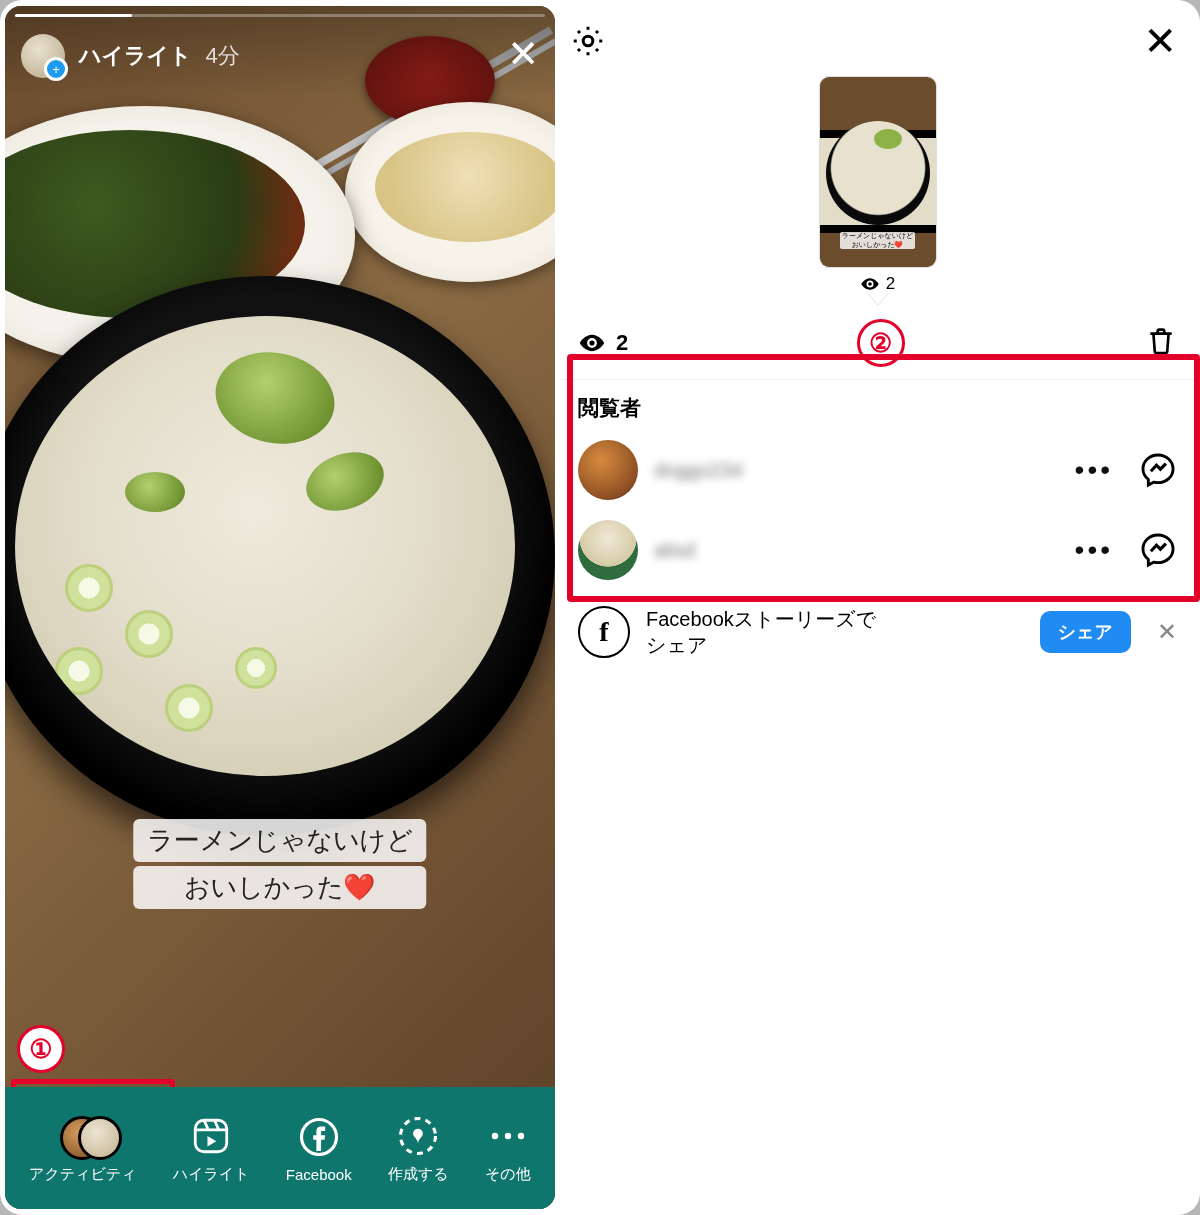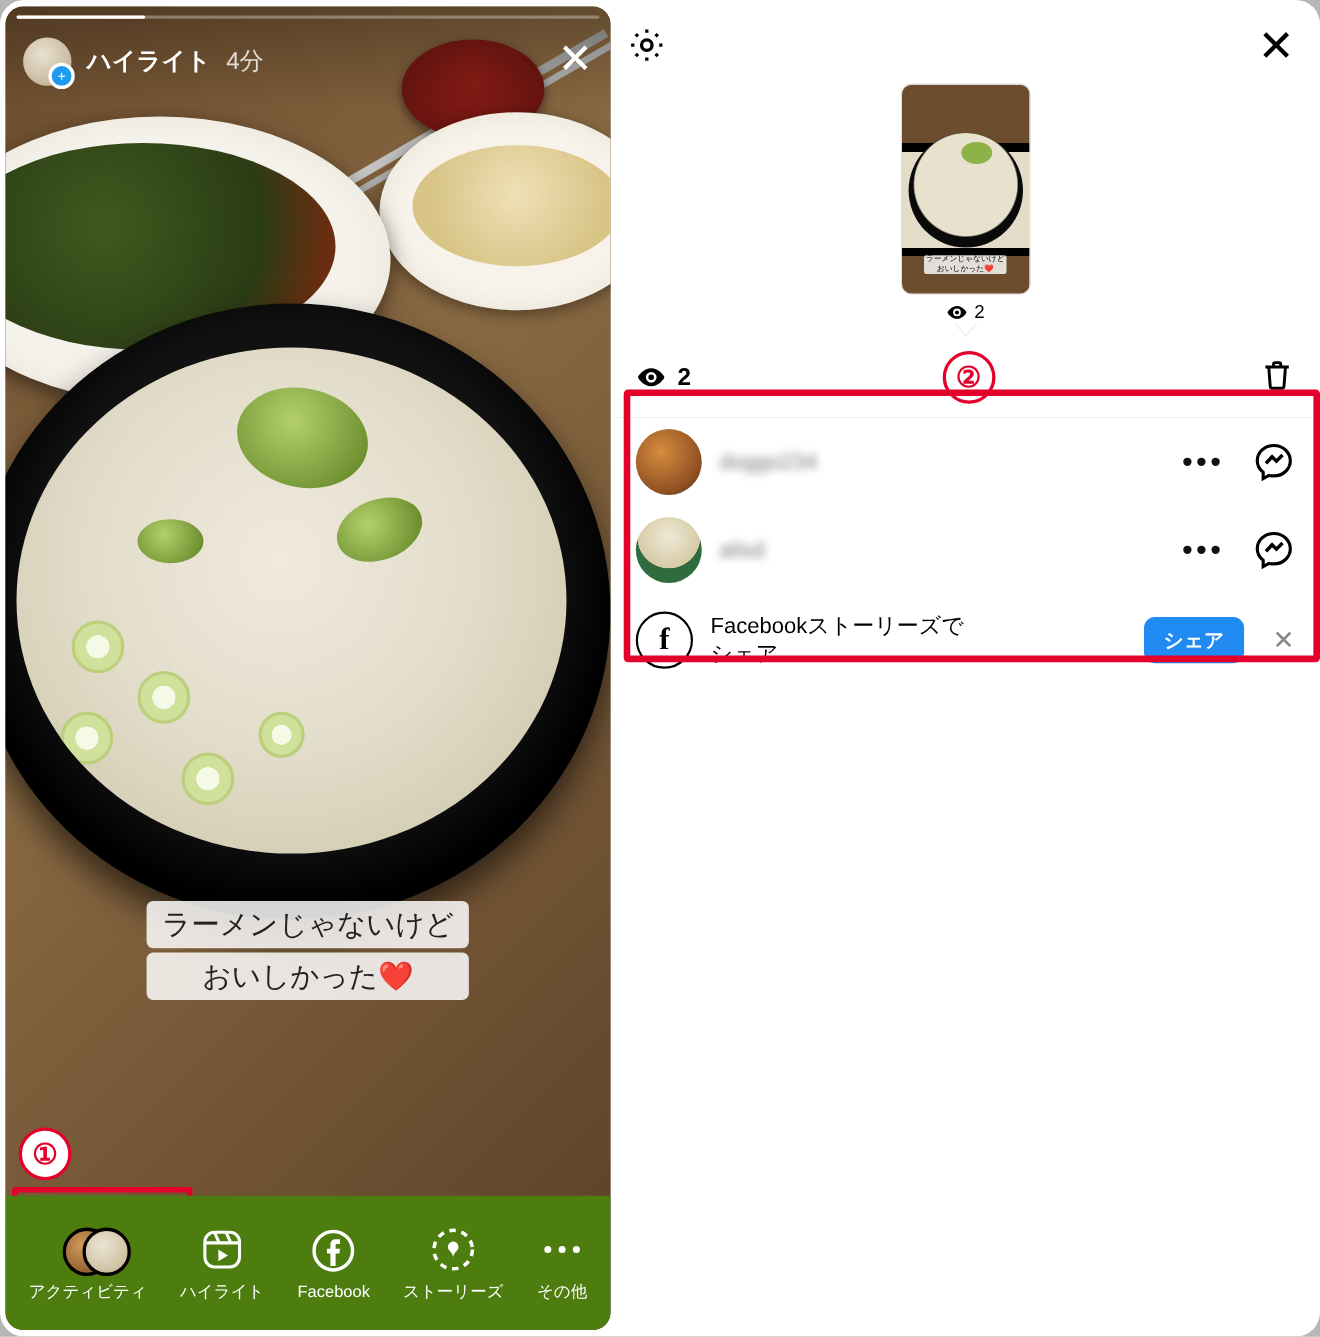--- a/index.html
+++ b/index.html
@@ -30,21 +30,21 @@
 .progress .fill{width:22%;height:100%;background:#fff;border-radius:3px;}
 .avatar-ring{width:44px;height:44px;border-radius:50%;background:radial-gradient(circle at 40% 35%,#e9e1cf,#b7a88c);position:relative;margin-top:10px;}
 .add-badge{position:absolute;right:-3px;bottom:-3px;width:18px;height:18px;border-radius:50%;background:#1e9bf0;border:3px solid #fff;display:flex;align-items:center;justify-content:center;color:#fff;font-size:13px;line-height:1;}
 .hdr-title{color:#fff;font-weight:700;font-size:22px;margin-top:10px;}
 .hdr-time{color:#ffffffcc;font-size:22px;margin-top:10px;}
 .close-x{margin-left:auto;color:#fff;font-size:38px;font-weight:300;margin-top:6px;line-height:1;}
 
 .caption{position:absolute;left:50%;transform:translateX(-50%);bottom:300px;text-align:center;}
 .caption span{display:block;background:#ffffffd6;color:#222;font-size:26px;font-weight:500;padding:4px 14px;border-radius:6px;margin-top:4px;white-space:nowrap;}
 
-.bottom-bar{position:absolute;left:0;right:0;bottom:0;height:122px;background:#4d7c0f;display:flex;align-items:center;justify-content:space-around;padding:0 6px;}
+.bottom-bar{position:absolute;left:0;right:0;bottom:0;height:122px;background:#0f766e;display:flex;align-items:center;justify-content:space-around;padding:0 6px;}
 .tab{display:flex;flex-direction:column;align-items:center;color:#fff;font-size:15px;gap:6px;min-width:0;}
 .tab .ico{width:46px;height:46px;display:flex;align-items:center;justify-content:center;}
 .tab svg{display:block;}
 .activity-avatars{position:relative;width:56px;height:44px;}
 .sm-av{position:absolute;width:38px;height:38px;border-radius:50%;border:3px solid #000;}
 .sm-av.a{left:0;top:2px;background:radial-gradient(circle at 40% 35%,#d39a5a,#7d4e25);}
 .sm-av.b{left:18px;top:2px;background:radial-gradient(circle at 40% 35%,#ece4d3,#c2b38e);}
 
 .anno-1{position:absolute;left:12px;bottom:136px;width:42px;height:42px;border:3px solid #e3002a;border-radius:50%;display:flex;align-items:center;justify-content:center;color:#e3002a;font-weight:700;font-size:26px;background:#fff;}
 .red-box-1{position:absolute;left:6px;bottom:4px;width:154px;height:116px;border:5px solid #e3002a;border-radius:3px;pointer-events:none;}
@@ -165,21 +165,21 @@
       </div>
       <span>Facebook</span>
     </div>
     <div class="tab">
       <div class="ico">
         <svg width="42" height="42" viewBox="0 0 24 24" fill="none" stroke="#fff" stroke-width="1.8" stroke-dasharray="3.4 3">
                 <circle cx="12" cy="12" r="10"></circle>
                 <path stroke-dasharray="0" d="M12 7.8c2.4 0 3.6 2.8 2.1 4.6-.6.7-2.1 2-2.1 4-0-2-1.5-3.3-2.1-4C8.4 10.6 9.6 7.8 12 7.8Z" fill="#fff" stroke="none"></path>
               </svg>
       </div>
-      <span>ストーリーズ</span>
+      <span>作成する</span>
     </div>
     <div class="tab">
       <div class="ico">
         <svg width="42" height="20" viewBox="0 0 42 20">
                 <circle cx="8" cy="10" r="3.2" fill="#fff"></circle>
                 <circle cx="21" cy="10" r="3.2" fill="#fff"></circle>
                 <circle cx="34" cy="10" r="3.2" fill="#fff"></circle>
               </svg>
       </div>
       <span>その他</span>
@@ -228,20 +228,21 @@
     <span class="count">2</span>
     <div class="anno-2">②</div>
     <div class="trash">
       <svg width="32" height="32" viewBox="0 0 24 24" fill="none" stroke="#000" stroke-width="2">
               <path d="M4 6.5h16M9.5 6.5V4.8c0-.7.5-1.3 1.2-1.3h2.6c.7 0 1.2.6 1.2 1.3v1.7M6.3 6.5l1 13c0 .8.7 1.5 1.5 1.5h6.4c.8 0 1.5-.7 1.5-1.5l1-13"></path>
             </svg>
     </div>
   </div>
   <div class="divider-thin"></div>
 
+  <div class="section-title">閲覧者</div>
 
   <div class="viewer-row">
     <div class="av dog"></div>
     <div class="name">doggo234</div>
     <div class="dots">•••</div>
     <div class="msgr">
       <svg width="38" height="38" viewBox="0 0 24 24" fill="none" stroke="#000" stroke-width="1.8">
               <path d="M12 2.5c-5.3 0-9.5 3.9-9.5 8.7 0 2.7 1.3 5.1 3.4 6.7v3.6l3.3-1.8c.9.2 1.8.3 2.8.3 5.3 0 9.5-3.9 9.5-8.7S17.3 2.5 12 2.5Z"></path>
               <path d="M7.5 12.8 11 9l2.5 2.5L17 8" stroke-width="2"></path>
             </svg>

